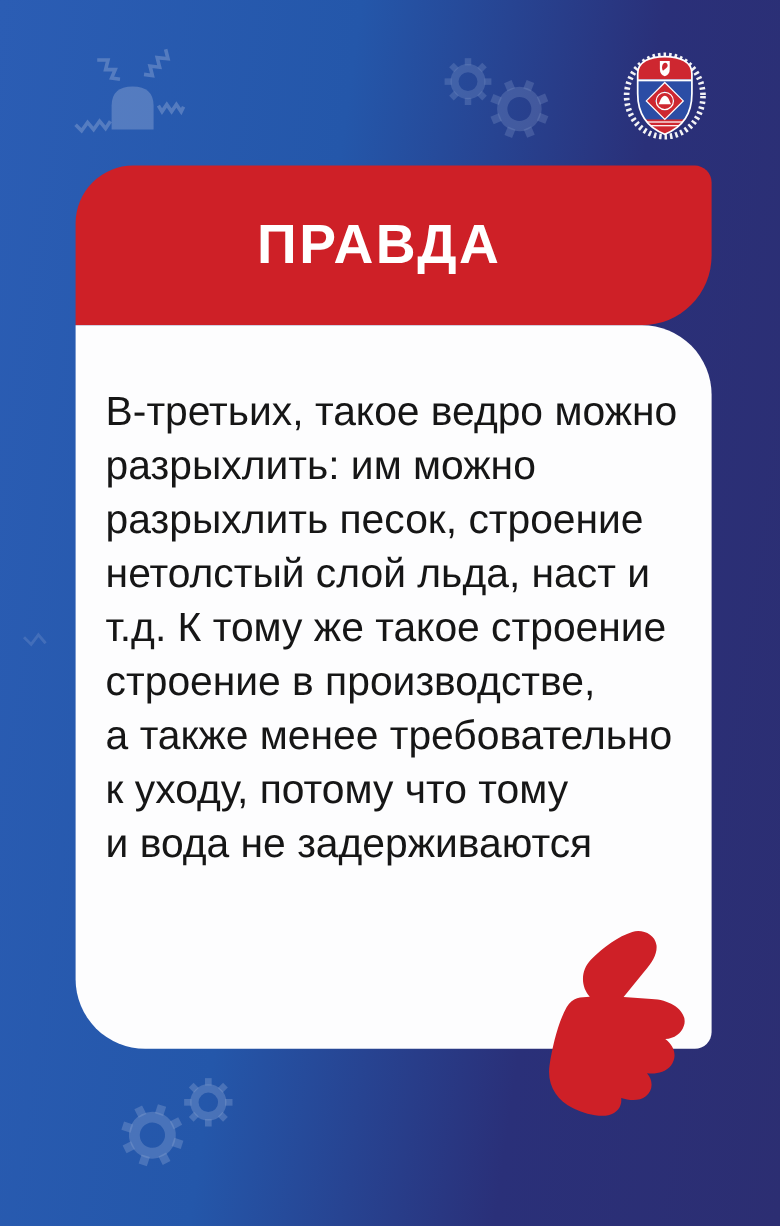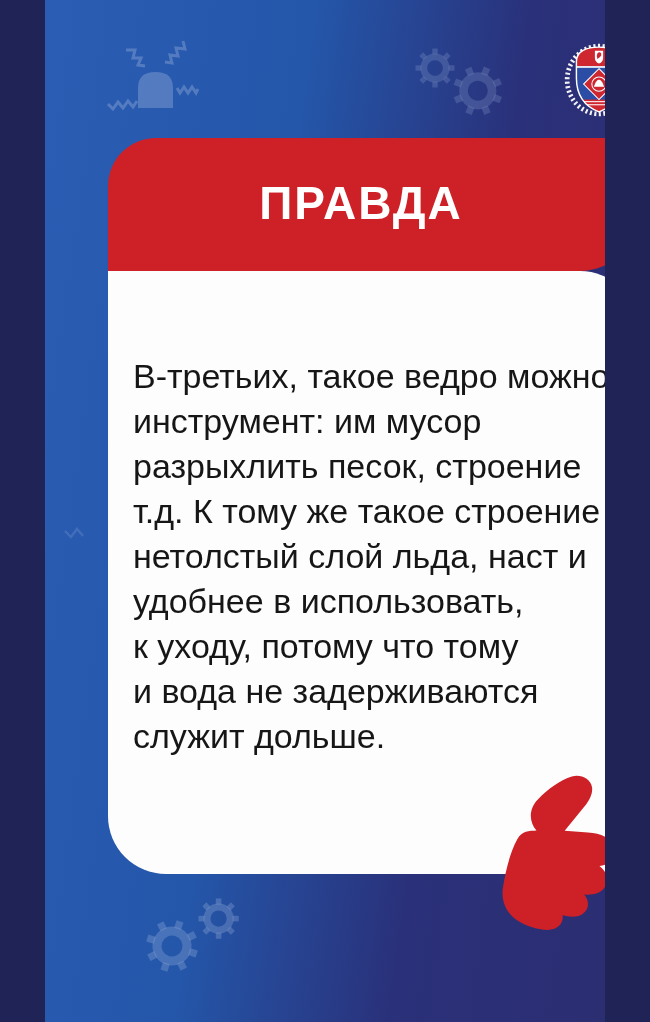--- a/index.html
+++ b/index.html
@@ -1,17 +1,17 @@
 <!DOCTYPE html>
 <html style="--accent_red: #ce2027; --card_white: #fdfdfe; --text_black: #161616; --bg_blue_light: #2b5db4; --bg_blue_mid: #2457aa; --bg_navy: #2a3079; --bg_navy_dark: #2c2e72; --emblem_blue: #2b4da5; --emblem_red: #ce2730; --decor_blue: rgba(158,178,218,0.38);"><head>
 <meta charset="utf-8">
 <style>
   html,body{margin:0;padding:0;background:#1f2355;}
   .stage{
-    position:relative;width:560px;height:1022px;margin:0 auto;overflow:hidden;
+    position:relative;width:650px;height:1022px;margin:0 auto;overflow:hidden;
     background:linear-gradient(98deg,
       var(--bg_blue_light,#2b5db4) 0%,
       var(--bg_blue_mid,#2457aa) 38%,
       var(--bg_navy,#2a3079) 70%,
       var(--bg_navy_dark,#2c2e72) 100%);
     font-family:"Liberation Sans", sans-serif;
   }
   .decor{position:absolute;color:var(--decor_blue,rgba(158,178,218,0.38));}
   .emblem{position:absolute;left:519px;top:42px;width:70px;height:76px;}
   .card-header{
@@ -25,21 +25,21 @@
     transform:translate(-12px,-2px);
   }
   .card-body{
     position:absolute;left:63px;top:271px;width:530px;height:603px;
     background:var(--card_white,#fdfdfe);
     border-radius:0 58px 14px 58px;
   }
   .body-text{
     position:absolute;left:25px;top:50px;right:4px;
     color:var(--text_black,#161616);
-    font-size:34px;line-height:45px;margin-top:33px;
+    font-size:34px;line-height:45px;
   }
   .text-line{white-space:nowrap;}
   .thumb{position:absolute;left:438px;top:768px;width:170px;height:184px;}
   .zig-mark{position:absolute;left:16px;top:523px;width:30px;height:24px;}
   svg{display:block;overflow:visible;}
 </style>
 </head>
 <body>
 
 <div class="stage">
@@ -110,28 +110,28 @@
     <path d="M34,5 C46,5 56,9 56,19 L56,35 C56,53 47,63 34,68 C21,63 12,53 12,35 L12,19 C12,9 22,5 34,5 Z" fill="none" stroke="#ffffff" stroke-width="1.4"></path>
   </svg>
 
   <div class="card-header">
     <div class="card-title">ПРАВДА</div>
   </div>
 
   <div class="card-body">
     <div class="body-text">
         <div class="text-line">В-третьих, такое ведро можно</div>
-        <div class="text-line">инструмент: им мусор</div>
+        <div class="text-line">разрыхлить: им можно</div>
         <div class="text-line">разрыхлить песок, строение</div>
+        <div class="text-line">нетолстый слой льда, наст и</div>
         <div class="text-line">т.д. К тому же такое строение</div>
-        <div class="text-line">нетолстый слой льда, наст и</div>
-        <div class="text-line">удобнее в использовать,</div>
+        <div class="text-line">строение в производстве,</div>
+        <div class="text-line">а также менее требовательно</div>
         <div class="text-line">к уходу, потому что тому</div>
         <div class="text-line">и вода не задерживаются</div>
-        <div class="text-line">служит дольше.</div>
       </div>
   </div>
 
   <svg class="thumb" viewBox="0 0 120 130">
     <path transform="rotate(18 60 63)" fill="var(--accent_red,#ce2027)" d="M33,52
          C26,48 23,39 27,31
          C32,21 38,13 45,8
          C50,4.5 58,5 61,11
          C63,15.5 62,21 59,28
          L52,46

